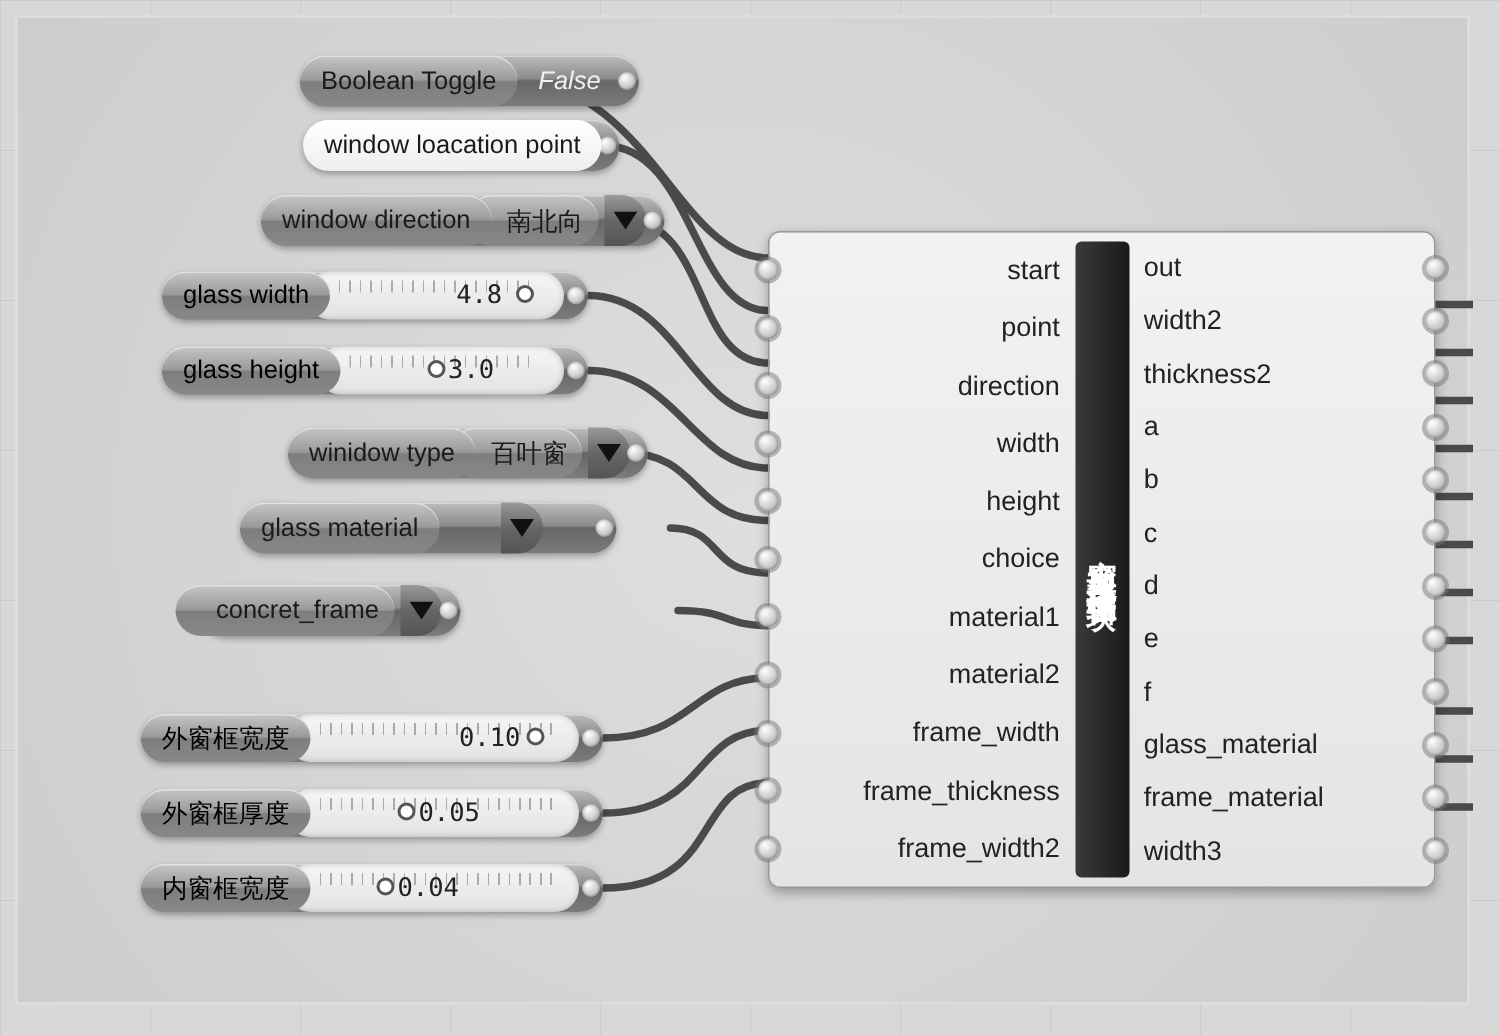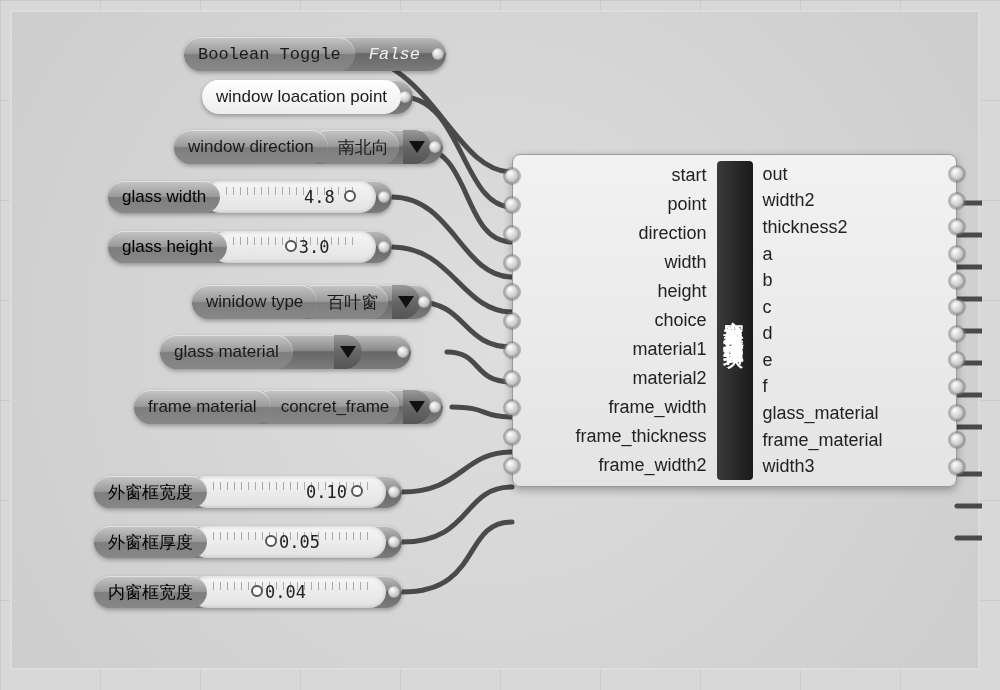--- a/index.html
+++ b/index.html
@@ -140,21 +140,21 @@
     top: 9px;
   }
   .slider-node .port-out {
      width:16px; display:flex; align-items:center; justify-content:center;
   }
 
   
   .cluster {
     position:absolute;
     left: 500px; top: 142px;
-    width: 445px; height: 333px;
+    width: 445px; height: 438px;
     background: linear-gradient(to bottom, #f2f2f2, #e4e4e4);
     border: 1px solid #999;
     border-radius: 8px;
     box-shadow: 0 3px 8px rgba(0,0,0,0.3);
     display:flex;
     justify-content:flex-end;
   }
   .cluster .col {
     display:flex; flex-direction:column;
     justify-content: space-around;
@@ -222,21 +222,21 @@
   <path class="wire" d="M 945 287 C 965 287 965 287 975 287"></path>
   <path class="wire" d="M 945 319 C 965 319 965 319 975 319"></path>
   <path class="wire" d="M 945 351 C 965 351 965 351 975 351"></path>
   <path class="wire" d="M 945 383 C 965 383 965 383 975 383"></path>
   <path class="wire" d="M 945 415 C 965 415 965 415 975 415"></path>
   <path class="wire" d="M 945 462 C 965 462 965 462 975 462"></path>
   <path class="wire" d="M 945 494 C 965 494 965 494 975 494"></path>
   <path class="wire" d="M 945 526 C 965 526 965 526 975 526"></path>
 </svg>
 
-<div class="node" style="left:172px; top:25px;font-family:Liberation Mono, monospace;">
+<div class="node" style="left:188px; top:25px;">
   <div class="cap">Boolean Toggle</div>
   <div class="value">False</div>
   <div class="port-out">
         <div class="dot"></div>
       </div>
 </div>
 
 <div class="node white" style="left:190px; top:68px;text-align:right;">
   <div class="cap" style="background:linear-gradient(to bottom,#fff,#eee);">window loacation point</div>
   <div class="port-out">
@@ -300,21 +300,20 @@
         <svg width="16" height="12">
           <polygon points="0,0 16,0 8,12" fill="#111"></polygon>
         </svg>
       </div>
   <div class="port-out">
         <div class="dot"></div>
       </div>
 </div>
 
 <div class="node" style="left:122px; top:378px;">
-  <div class="cap">frame material</div>
   <div class="select">concret_frame</div>
   <div class="tri">
         <svg width="16" height="12">
           <polygon points="0,0 16,0 8,12" fill="#111"></polygon>
         </svg>
       </div>
   <div class="port-out">
         <div class="dot"></div>
       </div>
 </div>

